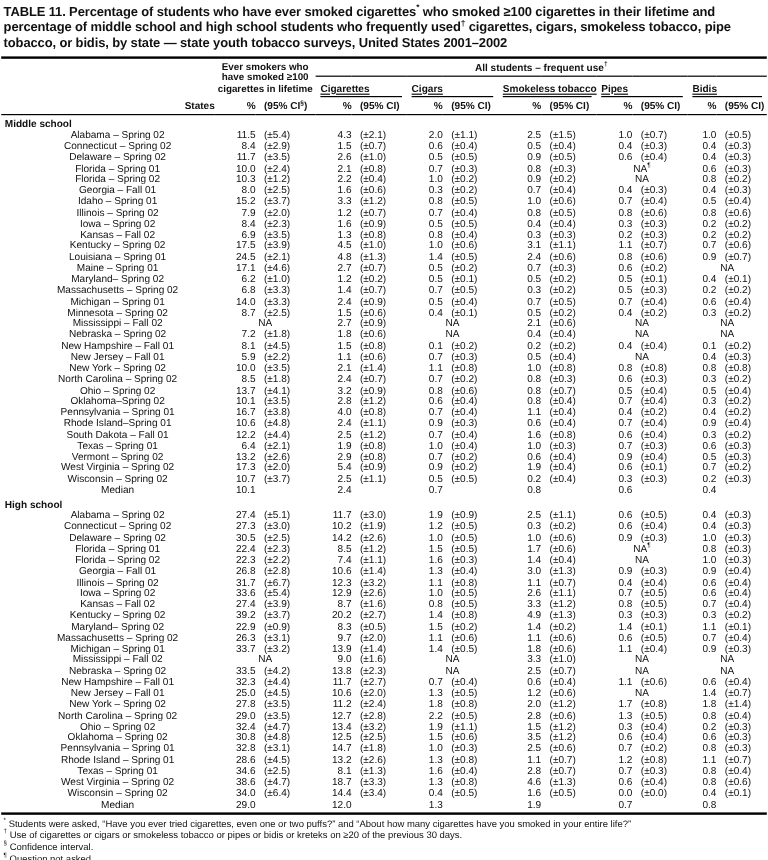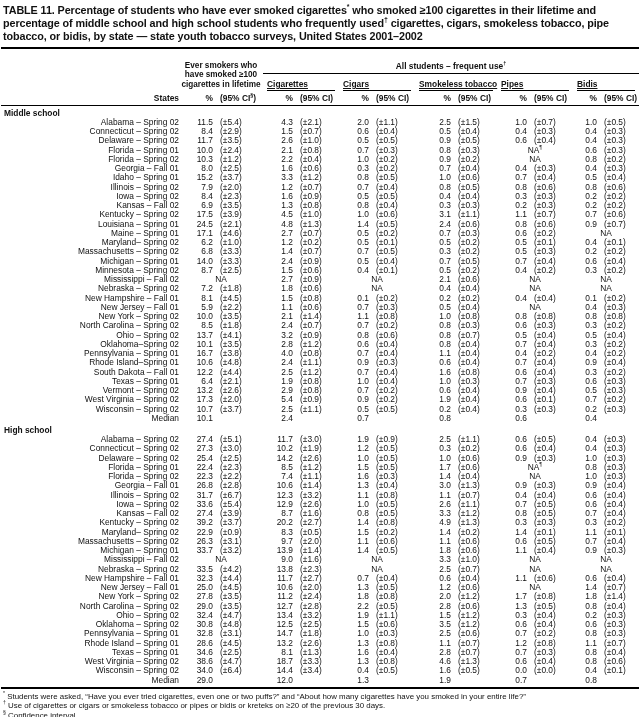--- a/index.html
+++ b/index.html
@@ -2,33 +2,33 @@
 <html><head>
 <meta charset="utf-8">
 <style>
   html,body{margin:0;padding:0;background:#ffffff;}
   body{width:640px;font-family:"Liberation Sans","DejaVu Sans",sans-serif;color:#111;
        -webkit-font-smoothing:antialiased;}
   .page{width:638px;padding:3px 1px 0 1px;}
   .title{font-weight:bold;font-size:10.8px;line-height:13px;letter-spacing:-0.1px;
          border-bottom:2px solid #000;padding:1px 2px 4px 2px;}
   sup{font-size:65%;vertical-align:super;line-height:0;}
-  table{border-collapse:collapse;table-layout:fixed;width:638px;margin-top:12px;}
+  table{border-collapse:collapse;table-layout:fixed;width:638px;margin-top:2px;}
   th,td{font-size:8.4px;padding:0;margin:0;overflow:visible;white-space:nowrap;}
   thead th{font-weight:bold;vertical-align:bottom;}
   th.ever{text-align:center;font-size:8.2px;line-height:9.3px;padding-bottom:2px;}
   th.allstud{text-align:center;border-bottom:1px solid #000;padding-bottom:2px;font-size:8.4px;}
   tr.hgroups th .gl{border-bottom:1px solid #000;margin:2px 4px 0 4px;padding:2px 0 1px 0;
                     text-align:left;font-size:8.4px;text-decoration:underline;}
   tr.hcols th{border-bottom:1px solid #000;padding:2px 0 2px 0;}
   tr.hcols th.states{text-align:right;padding-left:4px;}
   tr.hcols th.pct{text-align:right;}
   tr.hcols th.ci{text-align:left;padding-left:7px;}
   tbody td{line-height:9.25px;}
-  tbody td.state{text-align:right;padding-left:16px;}
+  tbody td.state{text-align:center;padding-left:16px;}
   tbody td.pct{text-align:right;}
   tbody td.ci{text-align:left;padding-left:7px;}
   tbody td.na{text-align:center;}
   tbody tr.section td{font-weight:bold;padding-left:3px;padding-top:2px;line-height:10px;}
   .endrule{border-top:2px solid #000;margin-top:2px;}
   .footnotes{padding:3px 2px 0 2px;}
   .fn{font-size:7.9px;line-height:9.6px;}
 </style>
 </head>
 <body>
@@ -612,21 +612,21 @@
           <td class="ci">(±0.5)</td>
           <td class="pct">0.3</td>
           <td class="ci">(±0.2)</td>
           <td class="pct">0.6</td>
           <td class="ci">(±0.4)</td>
           <td class="pct">0.4</td>
           <td class="ci">(±0.3)</td>
         </tr>
         <tr>
           <td class="state">Delaware – Spring 02</td>
-          <td class="pct">25.4</td>
+          <td class="pct">30.5</td>
           <td class="ci">(±2.5)</td>
           <td class="pct">14.2</td>
           <td class="ci">(±2.6)</td>
           <td class="pct">1.0</td>
           <td class="ci">(±0.5)</td>
           <td class="pct">1.0</td>
           <td class="ci">(±0.6)</td>
           <td class="pct">0.9</td>
           <td class="ci">(±0.3)</td>
           <td class="pct">1.0</td>

